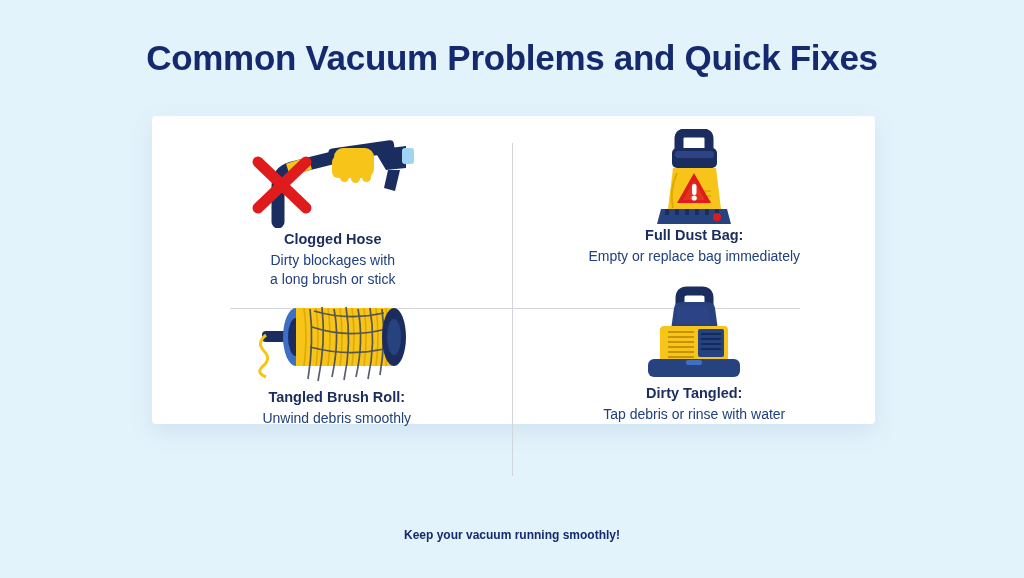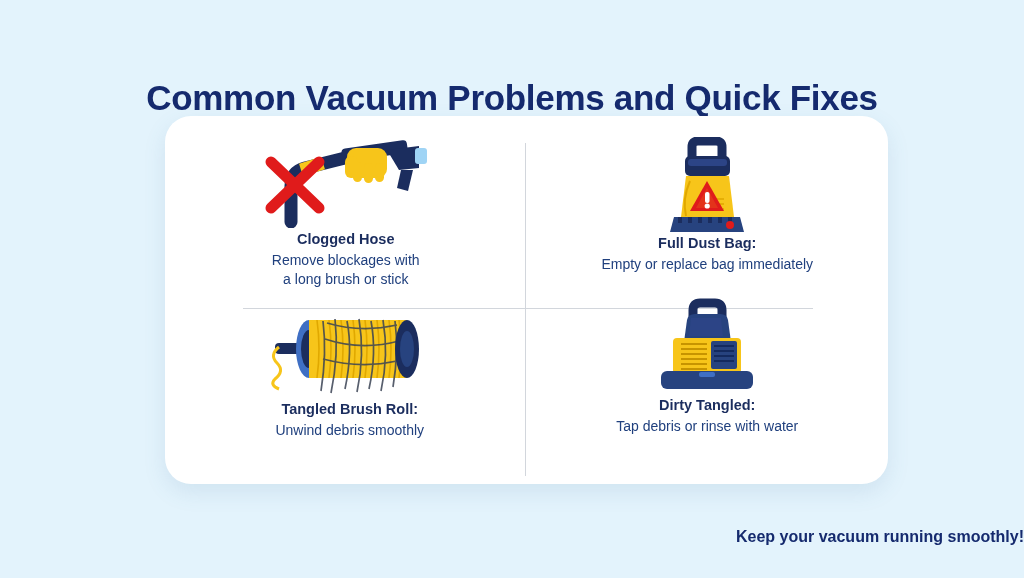--- a/index.html
+++ b/index.html
@@ -17,28 +17,27 @@
   .page-title {
     position: absolute;
     left: 0; top: 38px;
     width: 1024px;
     text-align: center;
     font-size: 35px;
     font-weight: bold;
     letter-spacing: -0.3px;
     color: #152a6e;
     font-family: "Liberation Sans", sans-serif;
-    margin-top: 40px;
   }
   .card {
     position: absolute;
-    left: 165px; top: 116px;
-    width: 723px; height: 368px;
+    left: 152px; top: 116px;
+    width: 723px; height: 308px;
     background: #ffffff;
-    border-radius: 26px;
+    border-radius: 4px;
     box-shadow: 0 8px 22px rgba(80,120,160,0.13);
   }
   .grid {
     position: absolute;
     inset: 0;
     display: grid;
     grid-template-columns: 1fr 1fr;
     grid-template-rows: 1fr 1fr;
   }
   .divider-v {
@@ -54,21 +53,21 @@
     background: #d2d6dc;
   }
   .quad {
     position: relative;
     display: flex;
     flex-direction: column;
     align-items: center;
     justify-content: flex-start;
   }
   .q1 { padding-top: 18px; }
-  .q2 { padding-top: 14px; margin-top: 8px; }
+  .q2 { padding-top: 14px; }
   .q3 { padding-top: 100px; margin-left: 8px; }
   .q4 { padding-top: 96px; }
   .art {
     height: 96px;
     display: flex;
     align-items: center;
     justify-content: center;
   }
   .q3 .art, .q4 .art { height: 0; }
   .caption {
@@ -85,22 +84,22 @@
   .cap-body {
     font-size: 14px;
     color: #20407e;
     display: block;
     white-space: pre-line;
   }
   .footer {
     position: absolute;
     left: 0; top: 528px;
     width: 1024px;
-    text-align: right;
-    font-size: 16px;
+    text-align: center;
+    font-size: 12px;
     font-weight: bold;
     color: #152a6e;
   }
   svg { display: block; }
 </style>
 </head>
 <body>
 
 <div class="page">
 
@@ -136,21 +135,21 @@
             <rect x="154" y="12" width="12" height="16" rx="3" fill="#9fd4f5"></rect>
 
             <g stroke="#e01b1b" stroke-width="11" stroke-linecap="round">
               <line x1="10" y1="26" x2="58" y2="72"></line>
               <line x1="58" y1="26" x2="10" y2="72"></line>
             </g>
           </svg>
         </div>
         <div class="caption">
           <span class="cap-title">Clogged Hose</span>
-          <span class="cap-body">Remove blockages with
+          <span class="cap-body">Dirty blockages with
 a long brush or stick</span>
         </div>
       </div>
 
       <div class="quad q2">
         <div class="art">
           <svg width="110" height="98" viewBox="0 0 110 98">
 
             <path d="M40 22 L40 10 Q40 4 46 4 L64 4 Q70 4 70 10 L70 22" stroke="#1b2d5e" stroke-width="9" fill="none" stroke-linecap="round"></path>
 

